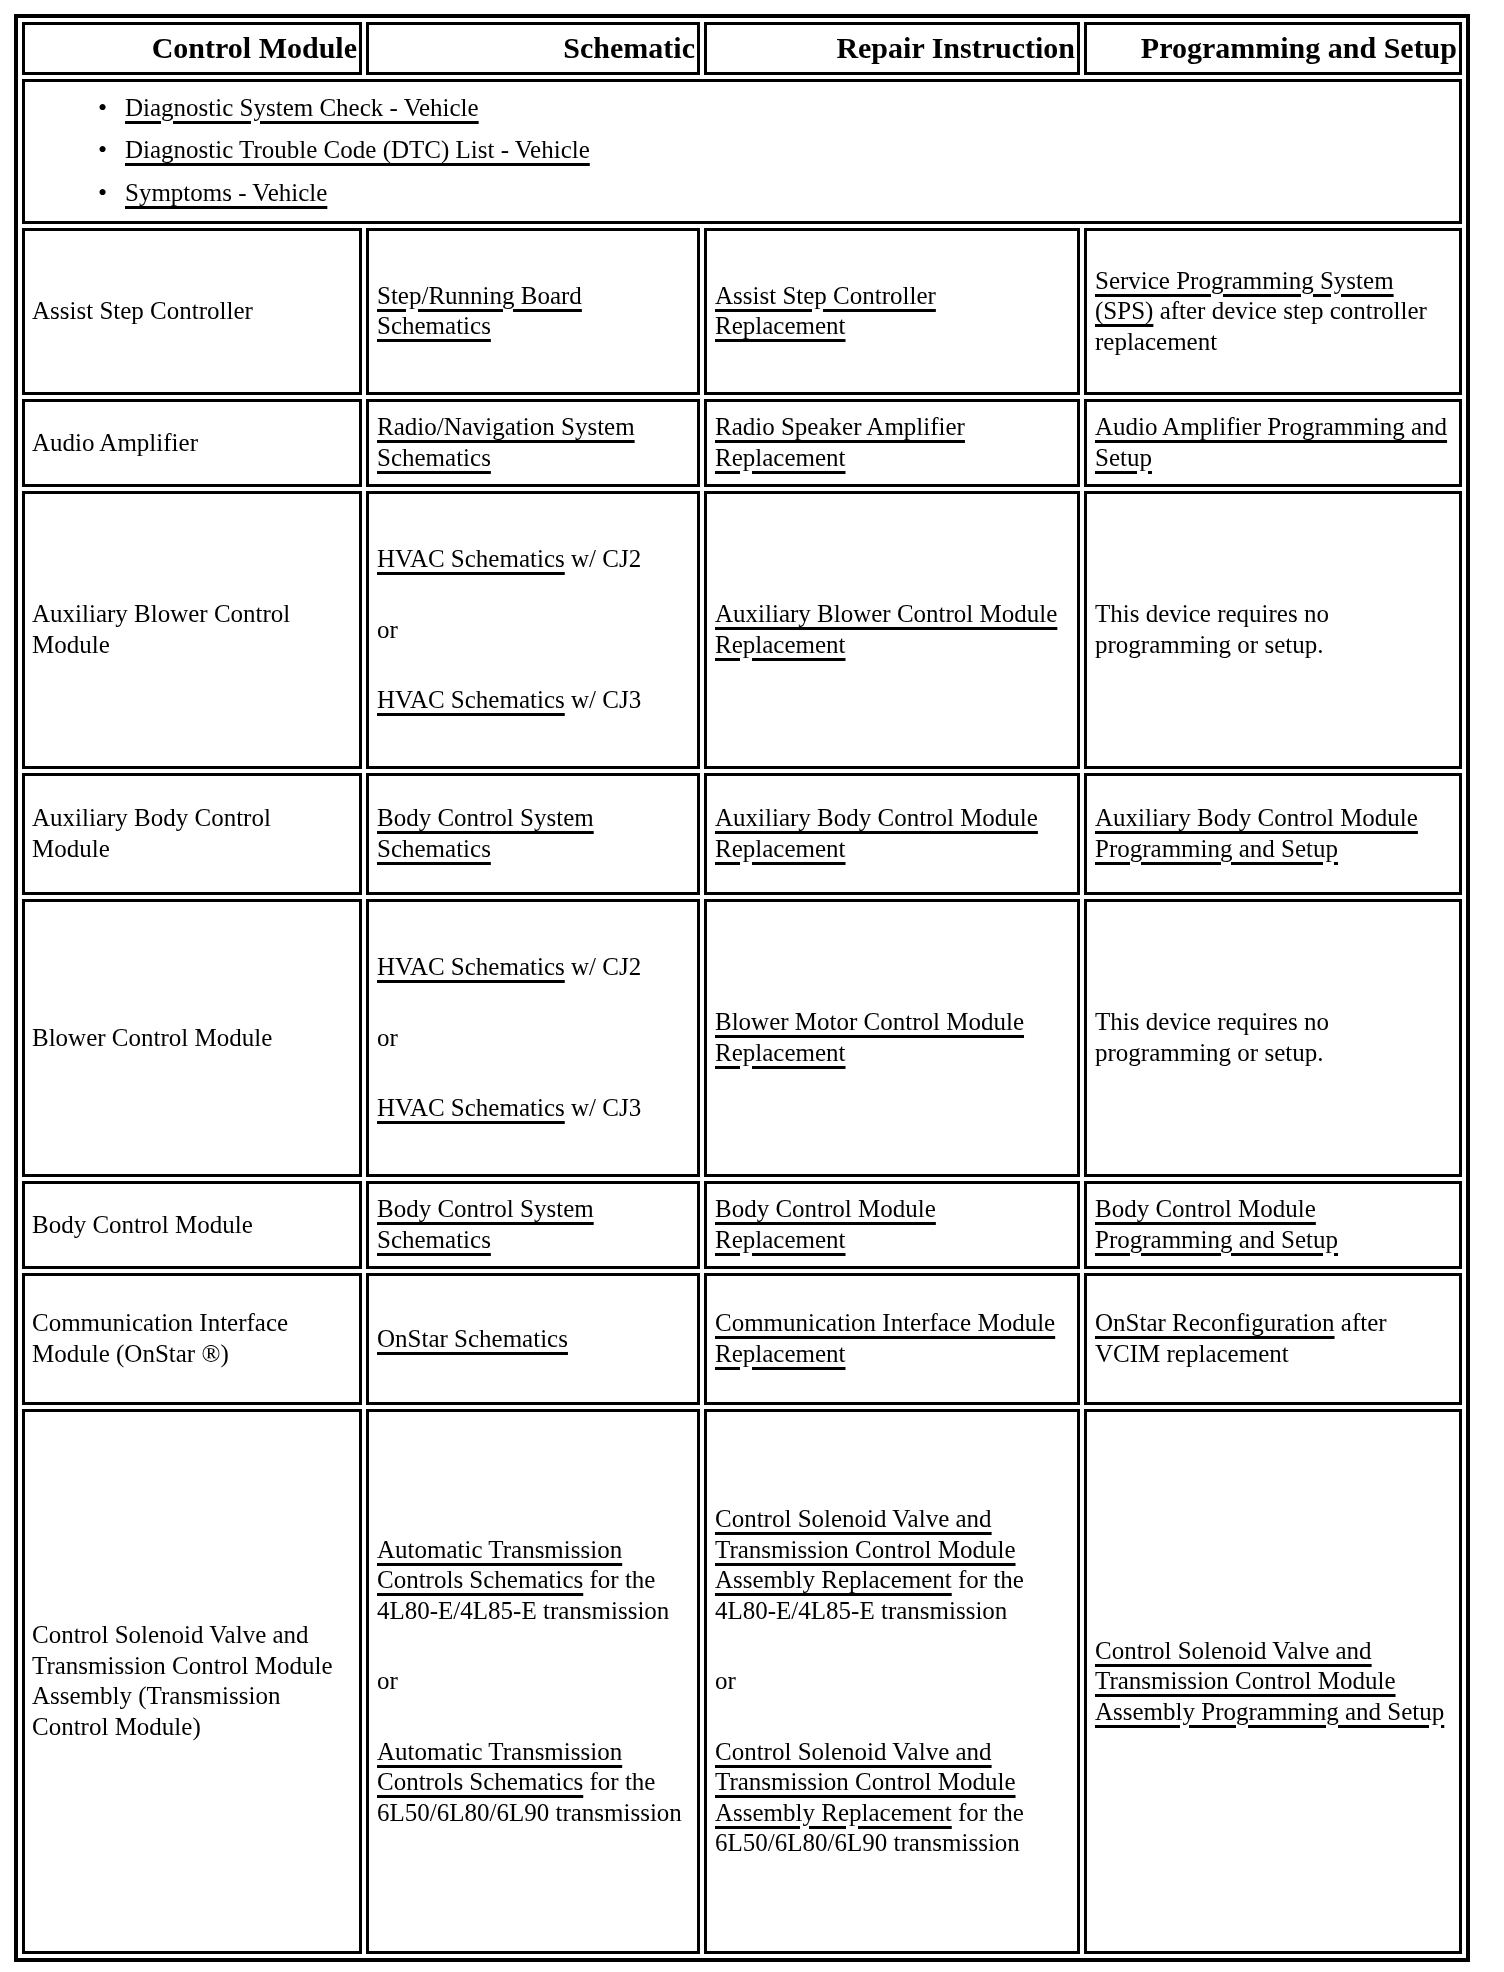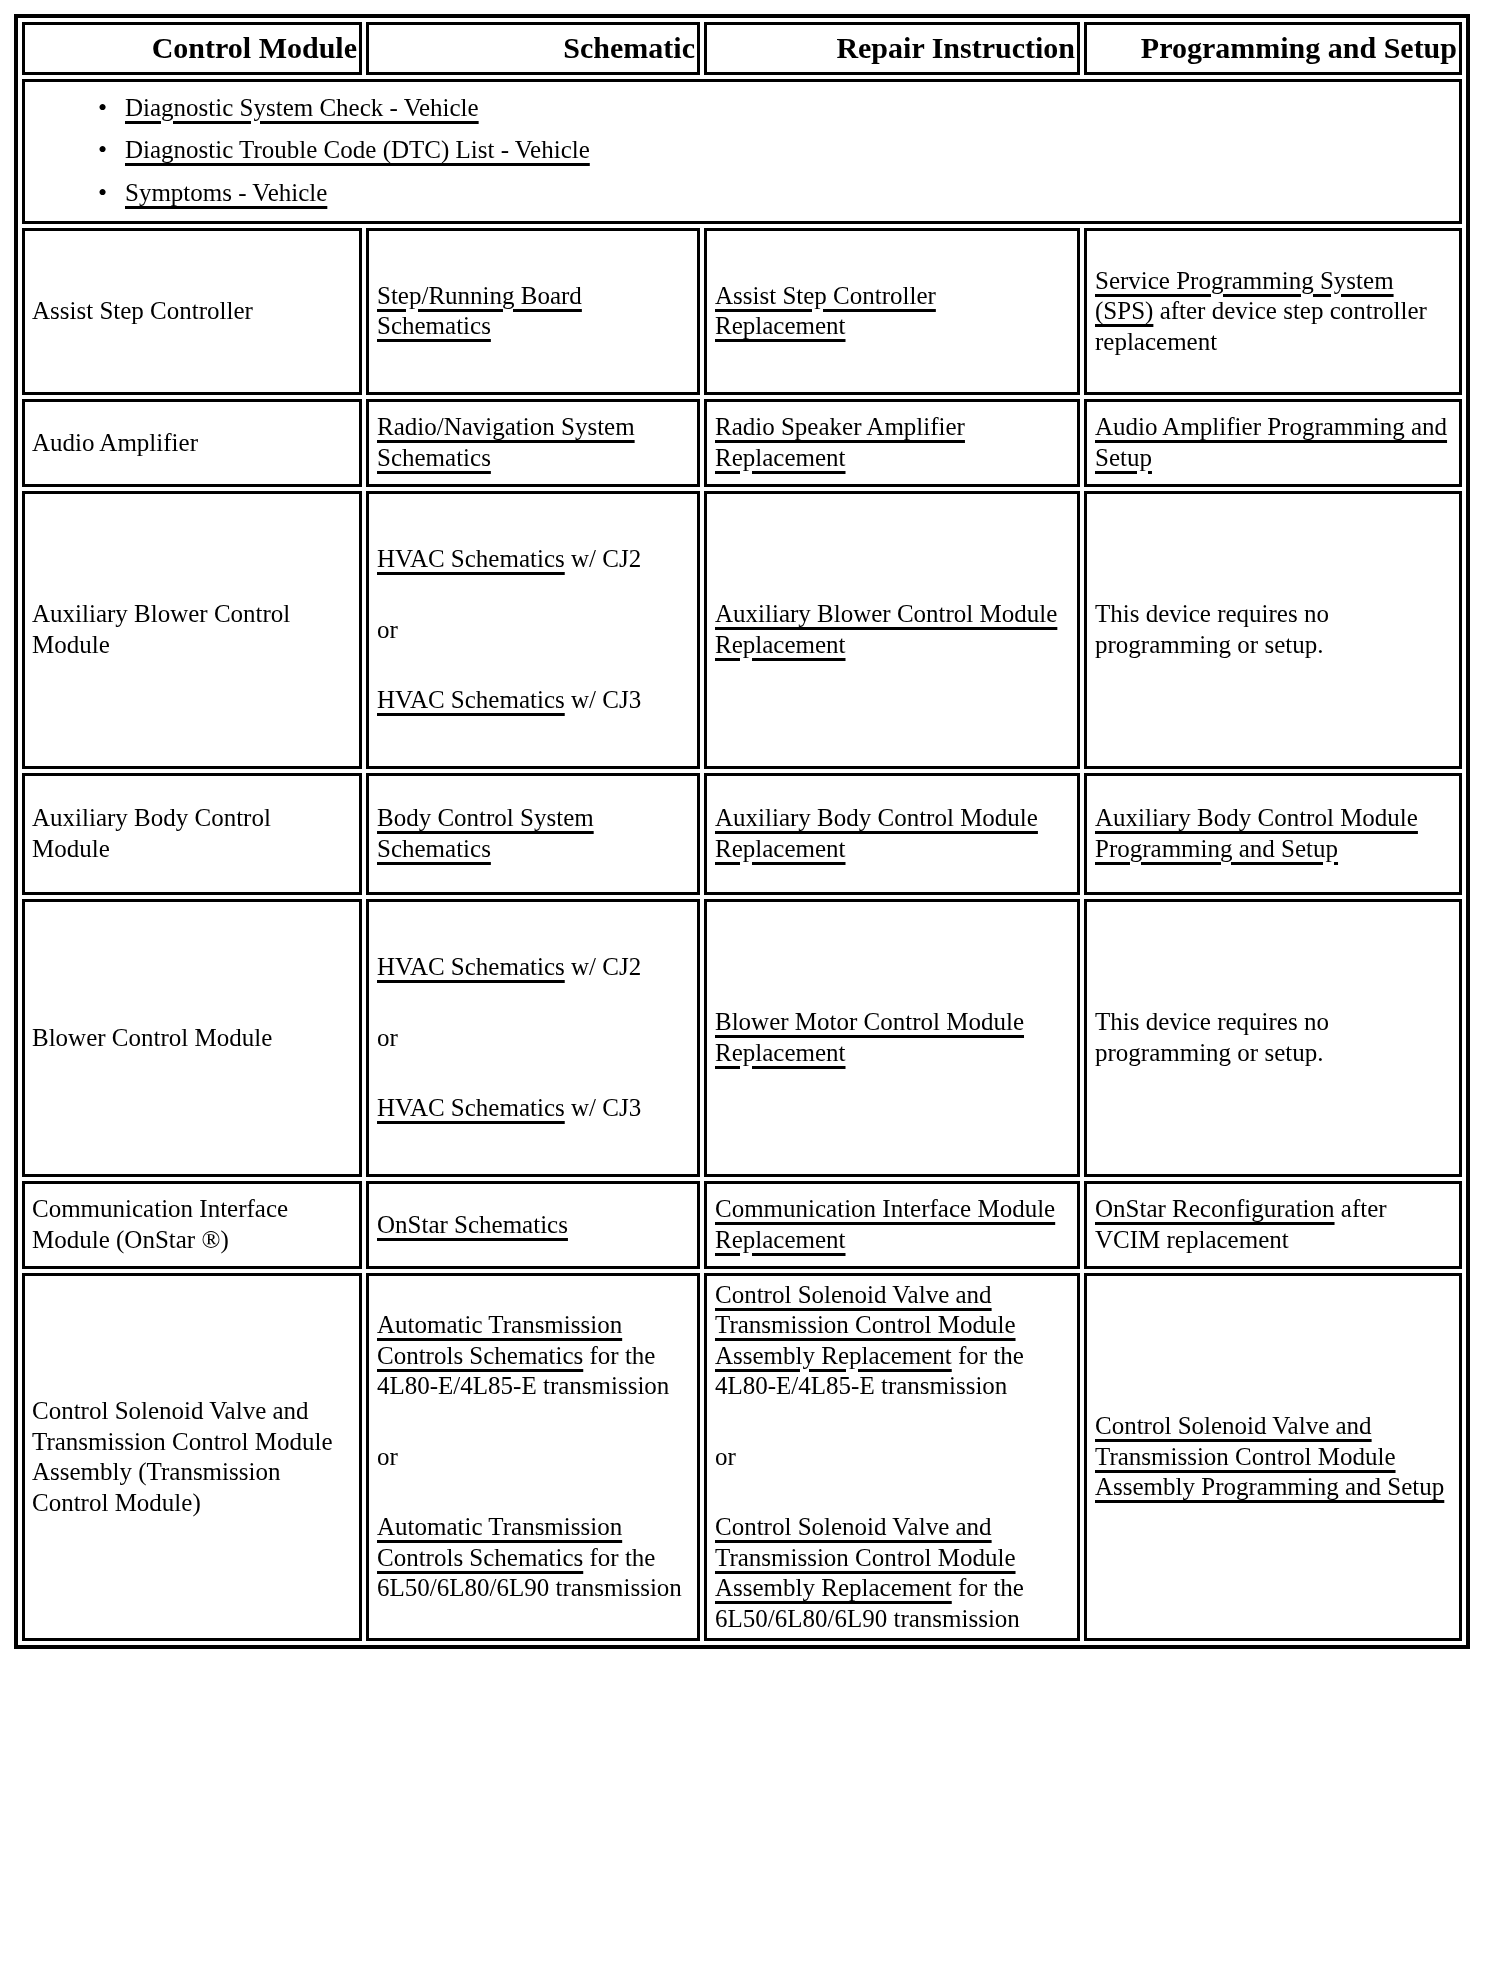--- a/index.html
+++ b/index.html
@@ -76,21 +76,21 @@
     font-size: 26px;
   }
 
   
   tbody.data-rows tr:nth-child(1) { height: 167px; }
   tbody.data-rows tr:nth-child(2) { height: 88px; }
   tbody.data-rows tr:nth-child(3) { height: 278px; }
   tbody.data-rows tr:nth-child(4) { height: 122px; border-radius: 25px; }
   tbody.data-rows tr:nth-child(5) { height: 278px; }
   tbody.data-rows tr:nth-child(6) { height: 88px; }
-  tbody.data-rows tr:nth-child(7) { height: 148px; }
+  tbody.data-rows tr:nth-child(7) { height: 132px; }
   tbody.data-rows tr:nth-child(8) { height: 545px; }
 </style>
 </head>
 <body>
 
 <table class="ref-table">
   <colgroup>
     <col class="c1">
       <col class="c2">
       <col class="c3">
@@ -185,20 +185,34 @@
         </td>
         <td class="repair-cell">
           <div class="para"><a href="#" class="doc-link">Blower Motor Control Module Replacement</a></div>
         </td>
         <td class="programming-cell">
           <div class="para"><span>This device requires no programming or setup.</span></div>
         </td>
       </tr>
       <tr>
         <td class="module-cell">
+          <div class="para"><span>Body Control Module</span></div>
+        </td>
+        <td class="schematic-cell">
+          <div class="para"><a href="#" class="doc-link">Body Control System Schematics</a></div>
+        </td>
+        <td class="repair-cell">
+          <div class="para"><a href="#" class="doc-link">Body Control Module Replacement</a></div>
+        </td>
+        <td class="programming-cell">
+          <div class="para"><a href="#" class="doc-link">Body Control Module Programming and Setup</a></div>
+        </td>
+      </tr>
+      <tr>
+        <td class="module-cell">
           <div class="para"><span>Communication Interface Module (OnStar ®)</span></div>
         </td>
         <td class="schematic-cell">
           <div class="para"><a href="#" class="doc-link">OnStar Schematics</a></div>
         </td>
         <td class="repair-cell">
           <div class="para"><a href="#" class="doc-link">Communication Interface Module Replacement</a></div>
         </td>
         <td class="programming-cell">
           <div class="para"><a href="#" class="doc-link">OnStar Reconfiguration</a><span> after VCIM replacement</span></div>

